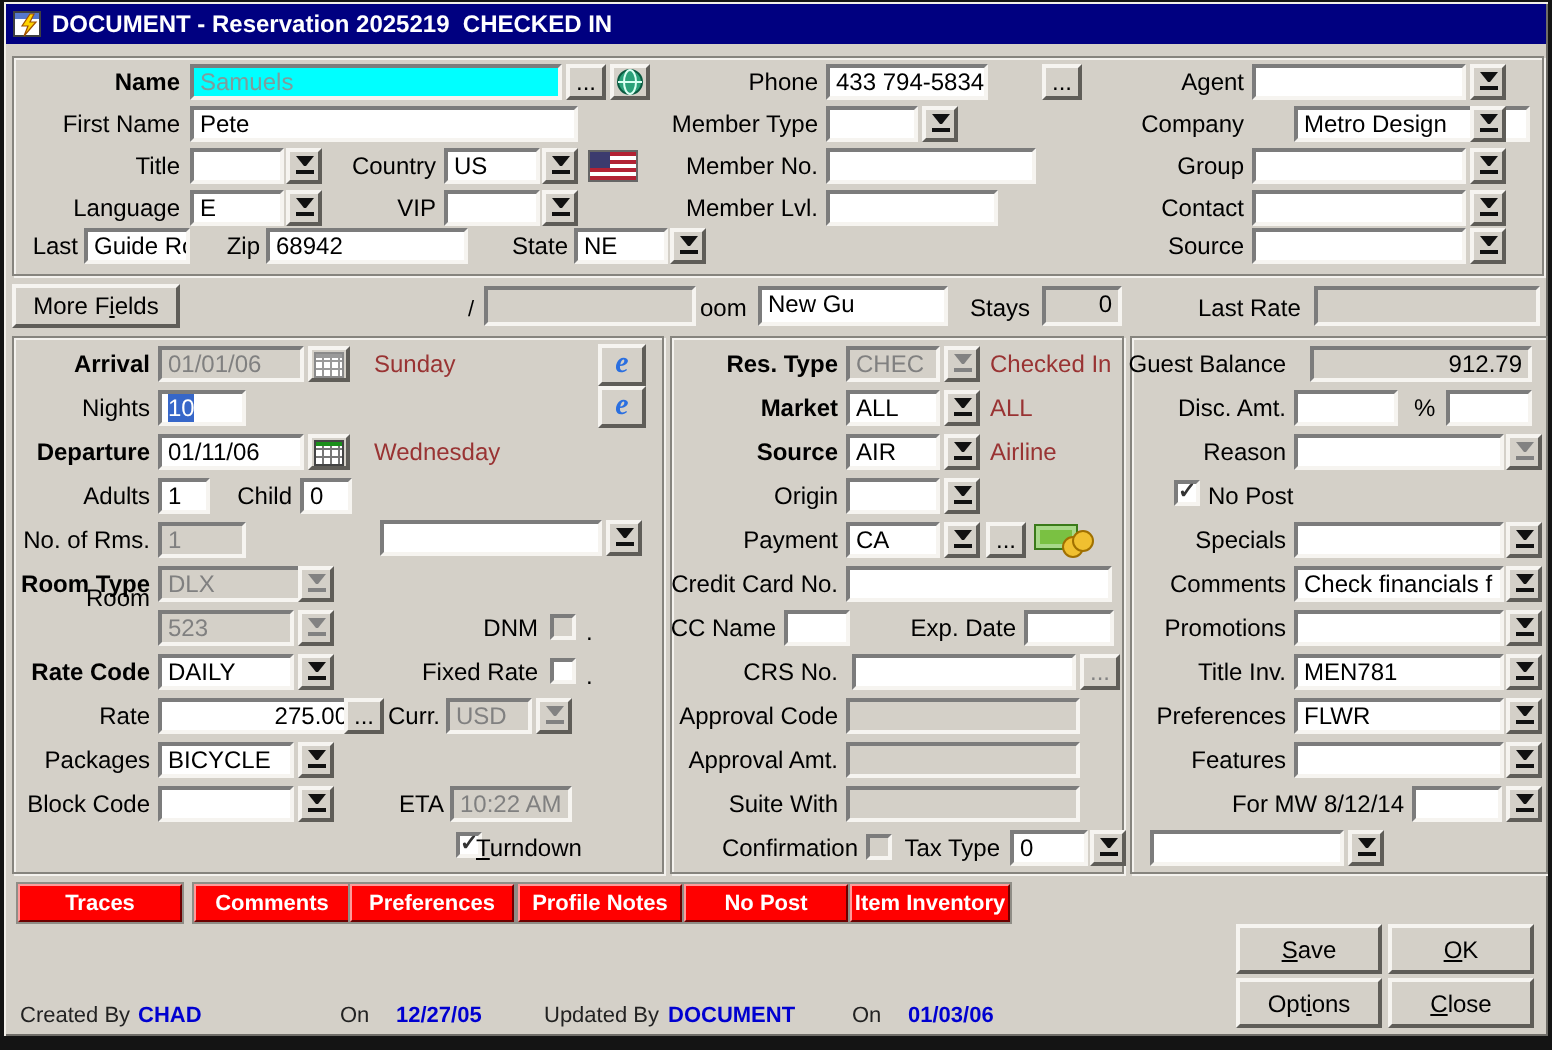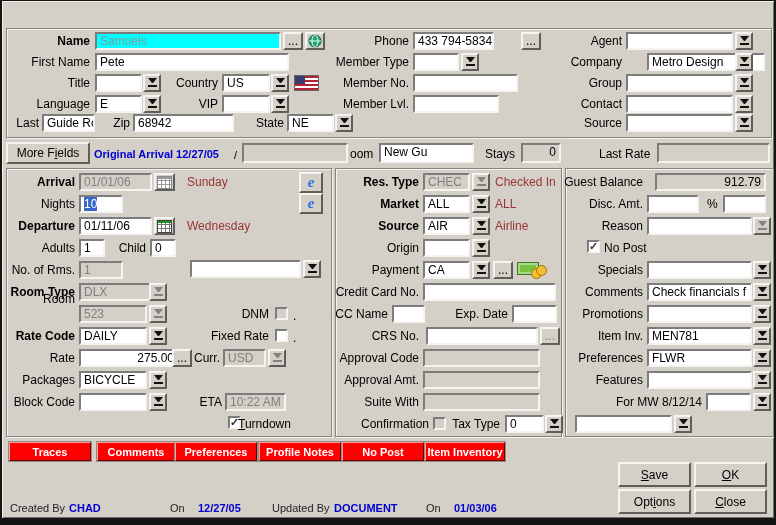--- a/index.html
+++ b/index.html
@@ -47,20 +47,28 @@
            display:flex;align-items:center;justify-content:center;font-size:12px;white-space:pre;}
   .u{text-decoration:underline;}
   .small{font-size:11px;}
 </style>
 </head>
 <body>
 
 <div class="frame">
 <div class="window">
 
+  <div class="titlebar">
+    <svg width="16" height="16">
+          <rect x="1" y="2" width="13" height="12" fill="#fff" stroke="#404040"></rect>
+          <rect x="1.5" y="2.5" width="12" height="3" fill="#5577cc"></rect>
+          <polygon points="9,3 5,9 8,9 6,14 12,7 9,7 11,3" fill="#ffd400" stroke="#a05000" stroke-width="0.6"></polygon>
+        </svg>
+    <span>DOCUMENT - Reservation 2025219  CHECKED IN</span>
+  </div>
 
   <div class="grp" style="left:4px;top:27px;width:766px;height:110px"></div>
 
   <span class="lbl r b" style="left:8px;top:33px;width:80px">Name</span>
   <span class="inp" style="left:93px;top:31px;width:186px;background:#00ffff;color:#7f9c9c">Samuels</span>
   <span class="btn" style="left:281px;top:31px;width:20px;height:18px">...</span>
   <span class="btn" style="left:303px;top:31px;width:20px;height:18px">
         <svg width="14" height="14">
           <circle cx="7" cy="7" r="6" fill="#2aa179" stroke="#0a5a40"></circle>
           <ellipse cx="7" cy="7" rx="3" ry="6" fill="none" stroke="#d8fff2" stroke-width="1"></ellipse>
@@ -144,21 +152,20 @@
         <i class="ddglyph"></i>
       </span>
 
   <span class="lbl r" style="left:538px;top:115px;width:82px">Source</span>
   <span class="inp" style="left:624px;top:113px;width:107px"></span>
   <span class="btn" style="left:733px;top:113px;width:18px;height:18px">
         <i class="ddglyph"></i>
       </span>
 
   <span class="pushbtn" style="left:4px;top:141px;width:84px;height:22px"><span>More F</span><span class="u">i</span><span>elds</span></span>
-  <span class="lbl b small" style="left:92px;top:146px;color:#0000d0">Original Arrival 12/27/05</span>
   <span class="lbl small" style="left:232px;top:147px">/</span>
   <span class="inp ro" style="left:240px;top:142px;width:106px;height:20px"></span>
   <span class="lbl" style="left:348px;top:146px">oom</span>
   <span class="inp" style="left:377px;top:142px;width:95px;height:20px">New Gu</span>
   <span class="lbl" style="left:483px;top:146px">Stays</span>
   <span class="inp ro num" style="left:519px;top:142px;width:40px;height:20px">0</span>
   <span class="lbl" style="left:597px;top:146px">Last Rate</span>
   <span class="inp ro" style="left:655px;top:142px;width:113px;height:20px"></span>
 
   <div class="grp" style="left:4px;top:167px;width:326px;height:269px"></div>
@@ -348,21 +355,21 @@
   <span class="btn" style="left:751px;top:282px;width:18px;height:18px">
         <i class="ddglyph"></i>
       </span>
 
   <span class="lbl r" style="left:558px;top:306px;width:83px">Promotions</span>
   <span class="inp" style="left:645px;top:304px;width:105px"></span>
   <span class="btn" style="left:751px;top:304px;width:18px;height:18px">
         <i class="ddglyph"></i>
       </span>
 
-  <span class="lbl r" style="left:558px;top:328px;width:83px">Item Inv.</span>
+  <span class="lbl r" style="left:558px;top:328px;width:83px">Title Inv.</span>
   <span class="inp" style="left:645px;top:326px;width:105px">MEN781</span>
   <span class="btn" style="left:751px;top:326px;width:18px;height:18px">
         <i class="ddglyph"></i>
       </span>
 
   <span class="lbl r" style="left:558px;top:350px;width:83px">Preferences</span>
   <span class="inp" style="left:645px;top:348px;width:105px">FLWR</span>
   <span class="btn" style="left:751px;top:348px;width:18px;height:18px">
         <i class="ddglyph"></i>
       </span>

